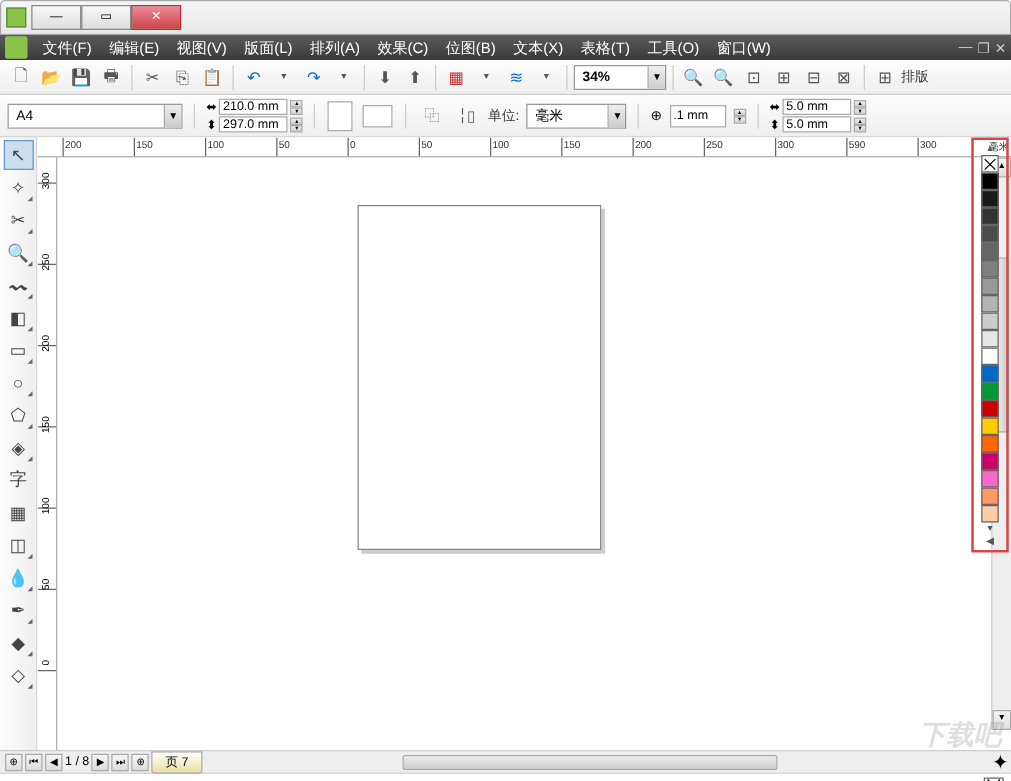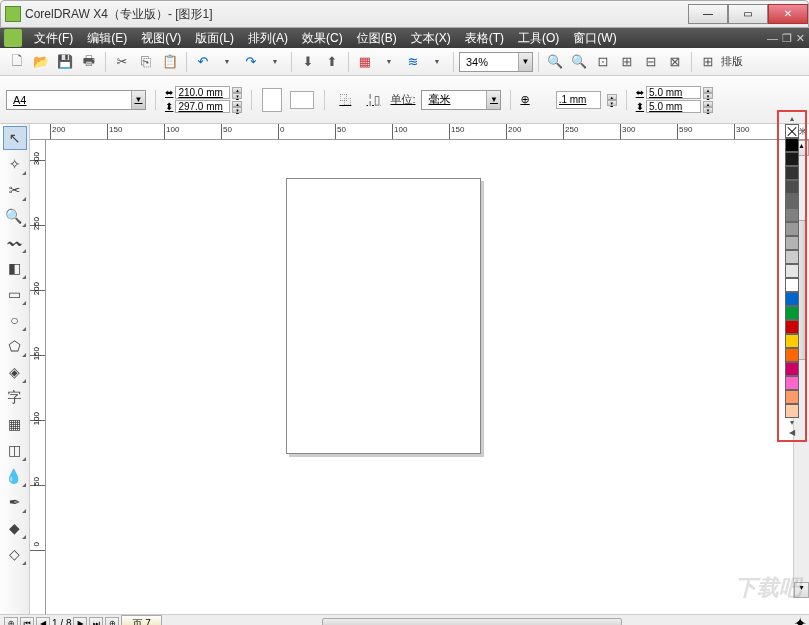--- a/index.html
+++ b/index.html
@@ -11,24 +11,24 @@
 .winbtn { width: 40px; height: 20px; border: 1px solid #888; background: linear-gradient(#f8f8f8,#ddd); font-size: 10px; text-align: center; line-height: 18px; }
 .winbtn.close { background: linear-gradient(#e89,#c44); color: #fff; border-color: #a33; }
 .menubar { height: 20px; background: linear-gradient(#5a5a5a,#3a3a3a); display: flex; align-items: center; padding: 0 4px; gap: 2px; }
 .menubar .micon { width: 18px; height: 18px; background: #8bc34a; border-radius: 2px; margin-right: 4px; }
 .menuitem { color: #fff; font-size: 12px; padding: 2px 6px; cursor: default; }
 .menubar .wb { margin-left: auto; display: flex; gap: 4px; }
 .menubar .wb span { color: #ccc; font-size: 11px; }
 .toolbar { height: 28px; background: linear-gradient(#fdfdfd,#eee); border-bottom: 1px solid #ccc; display: flex; align-items: center; padding: 0 6px; gap: 2px; }
 .tbtn { width: 22px; height: 22px; display: flex; align-items: center; justify-content: center; font-size: 13px; color: #555; border-radius: 2px; }
 .sep { width: 1px; height: 20px; background: #ccc; margin: 0 3px; }
-.zoom-combo { display: flex; align-items: center; border: 1px solid #999; background: #fff; height: 20px; }
+.zoom-combo { display: flex; align-items: center; border: 1px solid #999; background: #fff; height: 20px; font-weight: bold; }
 .zoom-combo span { font-size: 11px; padding: 0 30px 0 6px; }
 .zoom-combo .arr { width: 14px; height: 18px; background: linear-gradient(#eee,#ccc); border-left: 1px solid #aaa; text-align: center; font-size: 8px; line-height: 18px; }
-.propbar { height: 48px; background: linear-gradient(#fdfdfd,#eee); border-bottom: 1px solid #ccc; display: flex; align-items: center; padding: 0 6px; gap: 6px; font-size: 11px; text-decoration: underline; }
+.propbar { height: 34px; background: linear-gradient(#fdfdfd,#eee); border-bottom: 1px solid #ccc; display: flex; align-items: center; padding: 0 6px; gap: 6px; font-size: 11px; }
 .combo { display: flex; align-items: center; border: 1px solid #999; background: #fff; height: 20px; }
 .combo span { padding: 0 6px; font-size: 11px; }
 .combo .arr { width: 14px; height: 18px; background: linear-gradient(#eee,#ccc); border-left: 1px solid #aaa; text-align: center; font-size: 8px; line-height: 18px; }
 .dimgrp { display: flex; flex-direction: column; gap: 1px; font-size: 10px; }
 .dimgrp .row { display: flex; align-items: center; gap: 2px; }
 .diminput { border: 1px solid #aaa; background: #fff; width: 55px; height: 13px; font-size: 10px; padding: 0 2px; }
 .spinner { display: flex; flex-direction: column; }
 .spinner div { width: 10px; height: 6px; background: linear-gradient(#eee,#ccc); border: 1px solid #aaa; font-size: 5px; text-align: center; line-height: 4px; }
 .label { font-size: 11px; color: #333; }
 .workspace { display: flex; height: 490px; position: relative; }
@@ -68,21 +68,20 @@
 .watermark { position: absolute; right: 8px; bottom: 22px; font-size: 22px; color: rgba(150,150,150,0.3); font-weight: bold; font-style: italic; pointer-events: none; }
 .orient-btn { width: 20px; height: 24px; border: 1px solid #aaa; background: #fff; display: inline-block; margin: 0 1px; }
 .orient-btn.land { width: 24px; height: 18px; }
 .smallbtn { width: 22px; height: 22px; display: flex; align-items: center; justify-content: center; font-size: 12px; color: #555; }
 </style>
 </head>
 <body>
 
 <div class="titlebar">
   <div class="icon"></div>
-  <div class="title">CorelDRAW X4（专业版）- [图形1]</div>
   <div class="winbtns">
     <div class="winbtn">—</div>
     <div class="winbtn">▭</div>
     <div class="winbtn close">✕</div>
   </div>
 </div>
 
 <div class="menubar">
   <div class="micon"></div>
   <div class="menuitem">文件(F)</div>
@@ -172,21 +171,21 @@
   <div class="sep"></div>
   <div class="smallbtn">⿻</div>
   <div class="smallbtn">╎▯</div>
   <span class="label">单位:</span>
   <div class="combo" style="width:80px">
     <span>毫米</span>
     <div class="arr" style="margin-left:auto">▼</div>
   </div>
   <div class="sep"></div>
   <span>⊕</span>
-  <input class="diminput" style="width: 45px; height: 18px; margin-left: 20px;" value=".1 mm">
+  <input class="diminput" style="width: 45px; height: 18px;" value=".1 mm">
   <div class="spinner">
       <div>▴</div>
       <div>▾</div>
     </div>
   <div class="sep"></div>
   <div class="dimgrp">
     <div class="row">
         <span>⬌</span>
         <input class="diminput" value="5.0 mm" style="">
         <div class="spinner">

